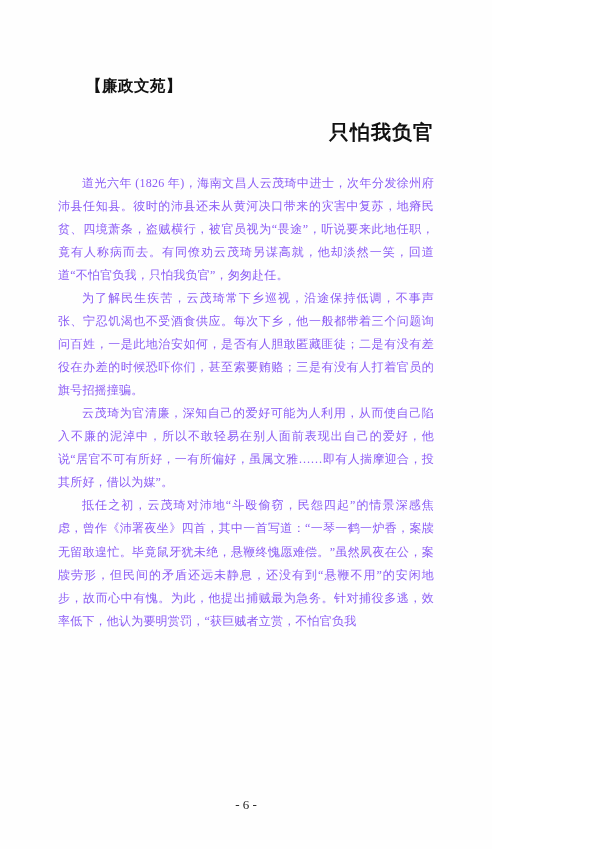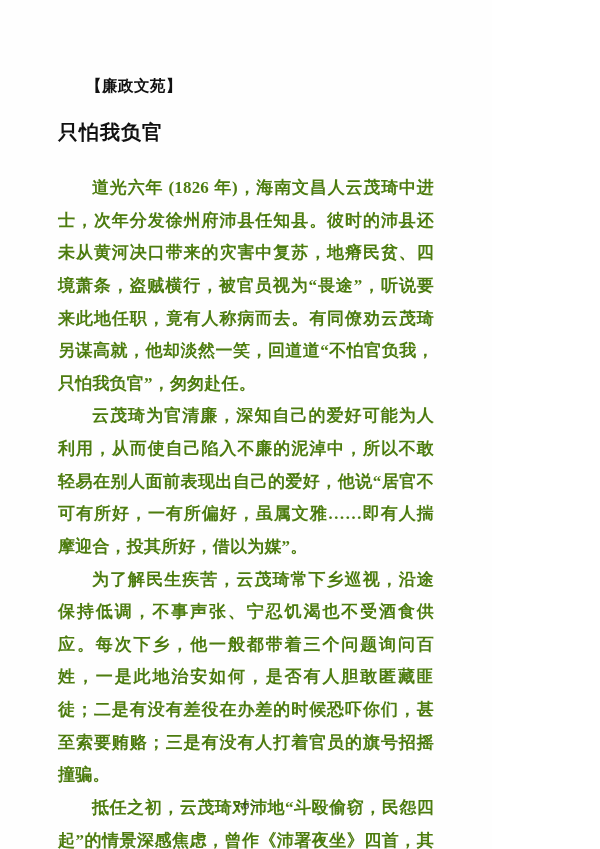--- a/index.html
+++ b/index.html
@@ -23,37 +23,36 @@
     background: #fefefe;
   }
   .category-tag {
     font-size: 15.5px;
     font-weight: bold;
     letter-spacing: 0.5px;
     margin: 0 0 22px 28px;
     color: #111;
   }
   .doc-title {
-    text-align: left;
+    text-align: right;
     font-size: 20px;
     font-weight: bold;
     letter-spacing: 1px;
     margin: 0 0 26px 0;
     color: #111;
   }
   .body-text p {
-    font-size: 17px;
+    font-size: 12px;
     line-height: 1.92;
     text-align: justify;
     text-justify: inter-ideograph;
     margin: 0;
     text-indent: 2em;
-    color: #4d7c0f;
+    color: #8b5cf6;
     letter-spacing: 0.2px;
-    font-weight: bold;
   }
   .page-number {
     position: absolute;
     left: 0;
     right: 0;
     bottom: 36px;
     text-align: center;
     font-size: 13px;
     color: #222;
     font-family: "Liberation Serif", "DejaVu Serif", serif;
@@ -63,20 +62,20 @@
 <body>
 
 <div class="page">
 
   <div class="category-tag">【廉政文苑】</div>
 
   <h1 class="doc-title">只怕我负官</h1>
 
   <div class="body-text">
     <p>道光六年 (1826 年)，海南文昌人云茂琦中进士，次年分发徐州府沛县任知县。彼时的沛县还未从黄河决口带来的灾害中复苏，地瘠民贫、四境萧条，盗贼横行，被官员视为“畏途”，听说要来此地任职，竟有人称病而去。有同僚劝云茂琦另谋高就，他却淡然一笑，回道道“不怕官负我，只怕我负官”，匆匆赴任。</p>
+    <p>为了解民生疾苦，云茂琦常下乡巡视，沿途保持低调，不事声张、宁忍饥渴也不受酒食供应。每次下乡，他一般都带着三个问题询问百姓，一是此地治安如何，是否有人胆敢匿藏匪徒；二是有没有差役在办差的时候恐吓你们，甚至索要贿赂；三是有没有人打着官员的旗号招摇撞骗。</p>
     <p>云茂琦为官清廉，深知自己的爱好可能为人利用，从而使自己陷入不廉的泥淖中，所以不敢轻易在别人面前表现出自己的爱好，他说“居官不可有所好，一有所偏好，虽属文雅……即有人揣摩迎合，投其所好，借以为媒”。</p>
-    <p>为了解民生疾苦，云茂琦常下乡巡视，沿途保持低调，不事声张、宁忍饥渴也不受酒食供应。每次下乡，他一般都带着三个问题询问百姓，一是此地治安如何，是否有人胆敢匿藏匪徒；二是有没有差役在办差的时候恐吓你们，甚至索要贿赂；三是有没有人打着官员的旗号招摇撞骗。</p>
     <p>抵任之初，云茂琦对沛地“斗殴偷窃，民怨四起”的情景深感焦虑，曾作《沛署夜坐》四首，其中一首写道：“一琴一鹤一炉香，案牍无留敢遑忙。毕竟鼠牙犹未绝，悬鞭终愧愿难偿。”虽然夙夜在公，案牍劳形，但民间的矛盾还远未静息，还没有到“悬鞭不用”的安闲地步，故而心中有愧。为此，他提出捕贼最为急务。针对捕役多逃，效率低下，他认为要明赏罚，“获巨贼者立赏，不怕官负我</p>
   </div>
 
   <div class="page-number">- 6 -</div>
 
 </div>
 
 </body></html>

